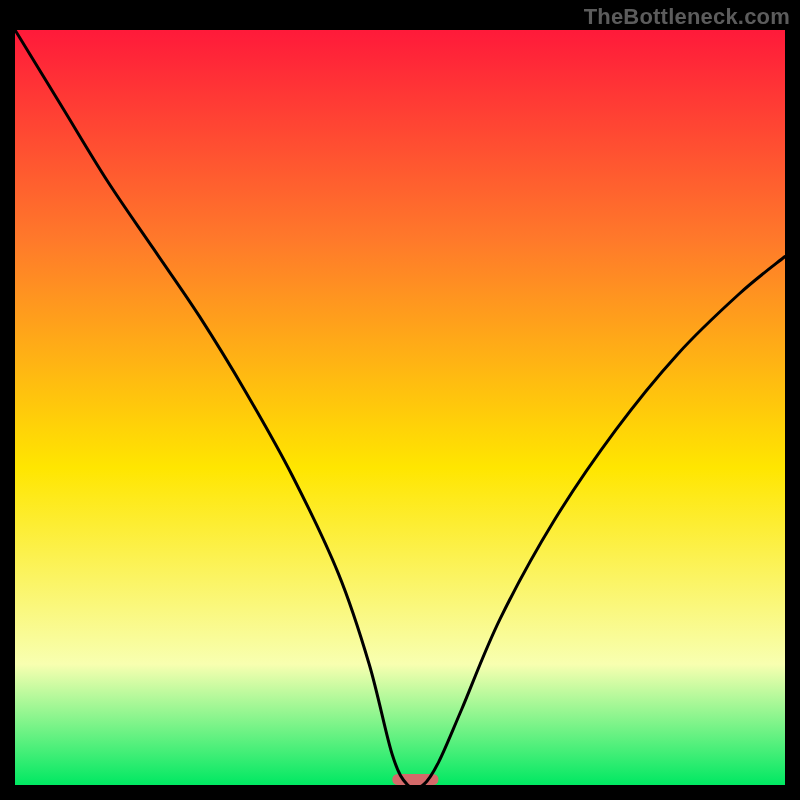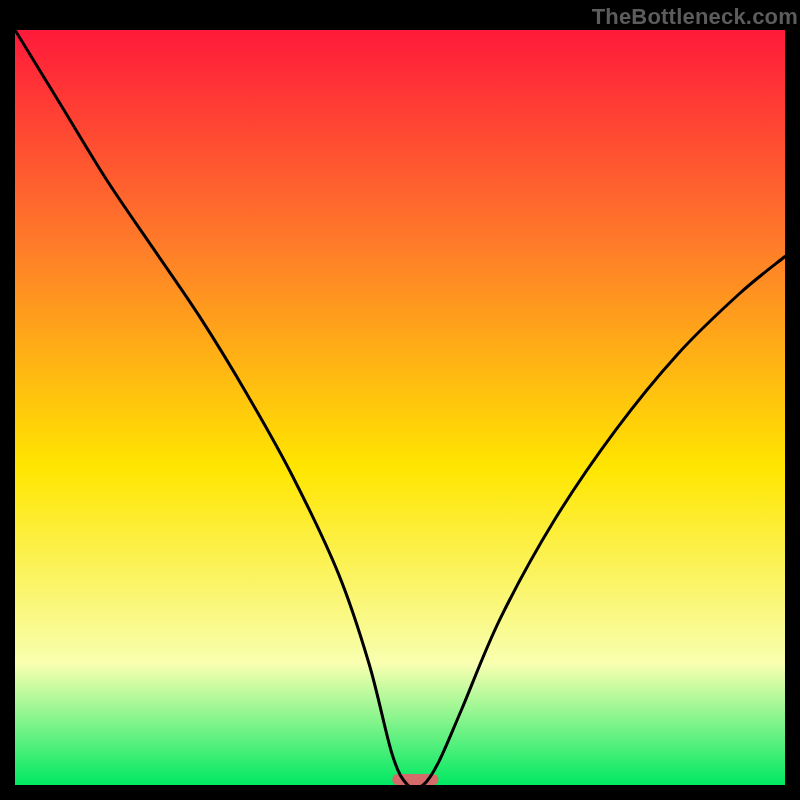--- a/index.html
+++ b/index.html
@@ -13,21 +13,21 @@
   }
   .frame {
     position: relative;
     width: 800px;
     height: 800px;
     background: #000;
   }
   .watermark {
     position: absolute;
     top: 4px;
-    right: 2px;
+    right: 10px;
     font-size: 22px;
     font-weight: 600;
     color: #5c5c5c;
     letter-spacing: 0.2px;
   }
   .plot-wrap {
     position: absolute;
     left: 15px;
     top: 30px;
     width: 770px;

